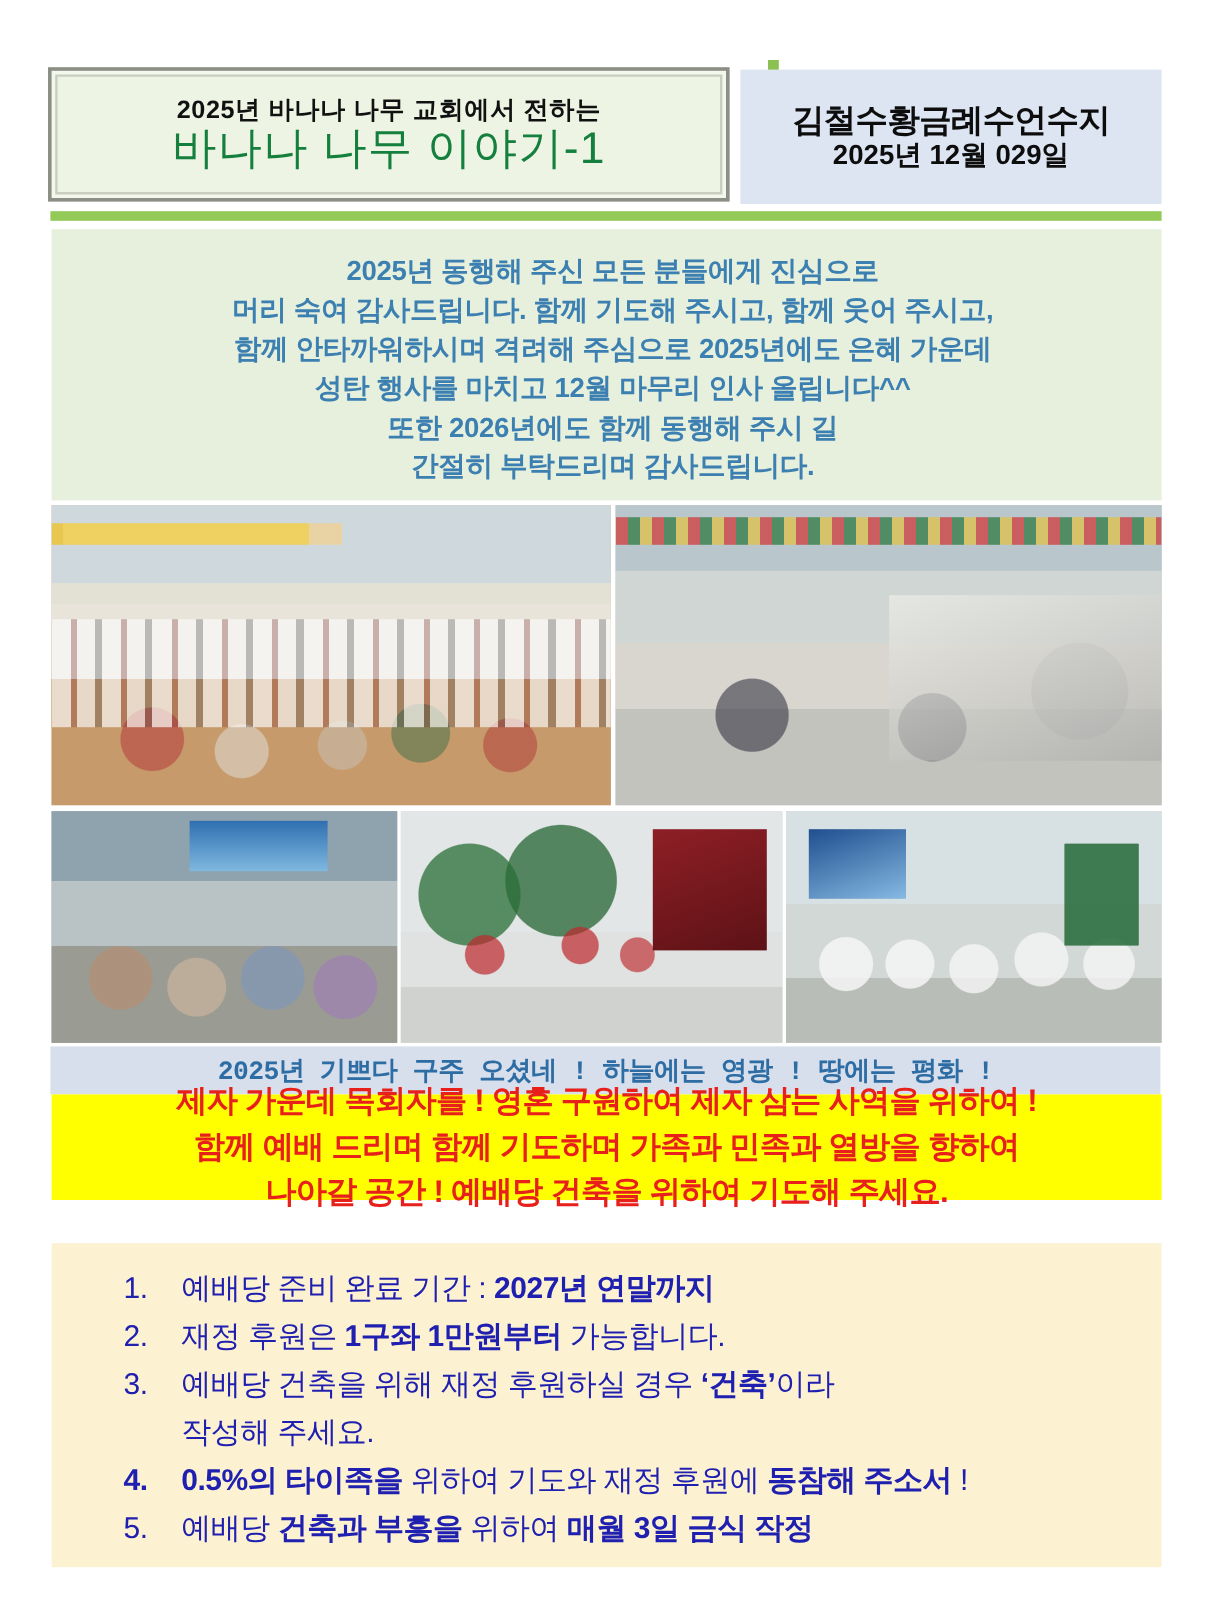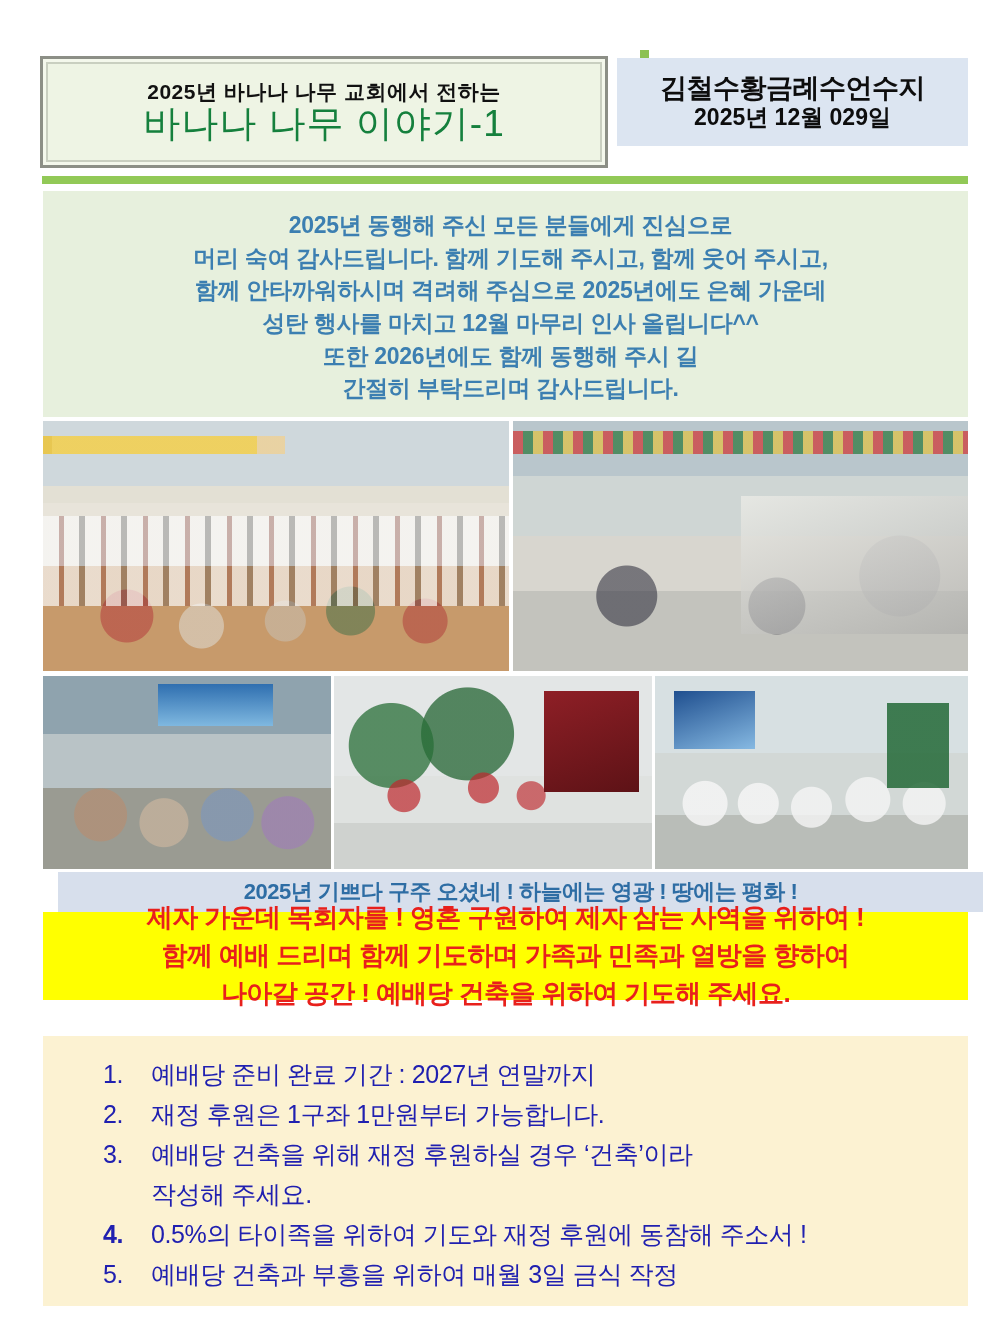--- a/index.html
+++ b/index.html
@@ -27,21 +27,21 @@
   .title-line1{
     font-size:21px;font-weight:bold;color:#111111;letter-spacing:.5px;
     line-height:1.1;margin-bottom:2px;white-space:nowrap;
   }
   .title-line2{
     font-size:37px;font-weight:normal;color:#15803d;letter-spacing:1px;
     line-height:1.05;white-space:nowrap;
   }
 
   .meta-box{
-    position:absolute;left:617px;top:58px;width:351px;height:88px;
+    position:absolute;left:617px;top:58px;width:351px;height:112px;
     background:#dce5f1;
     display:flex;flex-direction:column;align-items:center;justify-content:center;
     box-sizing:border-box;
   }
   .meta-name{font-size:27px;font-weight:bold;color:#0d0d0d;letter-spacing:-0.5px;line-height:1.15;white-space:nowrap;}
   .meta-date{font-size:23px;font-weight:bold;color:#0d0d0d;line-height:1.15;white-space:nowrap;}
   .meta-tick{
     position:absolute;left:640px;top:50px;width:9px;height:10px;background:#8cc152;
   }
 
@@ -154,23 +154,23 @@
     content:"";position:absolute;left:6%;top:8%;width:26%;height:30%;
     background:linear-gradient(160deg,#1f4f8f,#86b9e2);
   }
   .ph-e::after{
     content:"";position:absolute;right:6%;top:14%;width:20%;height:44%;
     background:radial-gradient(circle at 50% 50%, rgba(35,105,55,.85) 0 52px, transparent 53px);
   }
 
   
   .blue-banner{
-    position:absolute;left:58px;top:872px;width:925px;height:40px;
+    position:absolute;left:42px;top:872px;width:925px;height:40px;
     background:#d7dfec;
-    display:flex;align-items:center;justify-content:center;box-sizing:border-box;
+    display:flex;align-items:center;justify-content:center;box-sizing:border-box;font-family:Liberation Mono, monospace;
   }
   .blue-banner span{
     font-size:22px;font-weight:bold;color:#2e6da4;letter-spacing:-0.5px;white-space:nowrap;
   }
 
   
   .yellow-block{
     position:absolute;left:43px;top:912px;width:925px;height:88px;
     background:#ffff00;
     display:flex;flex-direction:column;align-items:center;justify-content:center;
@@ -192,21 +192,21 @@
   }
   ol.prayer-list li{
     position:relative;font-size:25px;color:#2020b0;line-height:1.6;
     letter-spacing:-0.4px;white-space:nowrap;padding-left:48px;
   }
   ol.prayer-list li .num{
     position:absolute;left:0;top:0;width:38px;text-align:left;color:#2020b0;
   }
   ol.prayer-list li.bold .num{font-weight:bold;}
   ol.prayer-list li.cont{padding-left:48px;}
-  .b{font-weight:normal;margin-top:16px;}
+  .b{font-weight:bold;margin-top:16px;}
 </style>
 </head>
 <body>
 
 <div class="page">
 
   <div class="header">
 
     <div class="title-box">
       <div class="title-line1">2025년 바나나 나무 교회에서 전하는</div>

